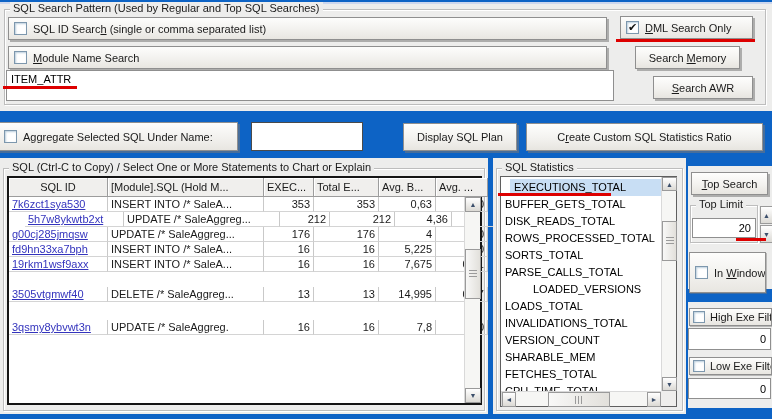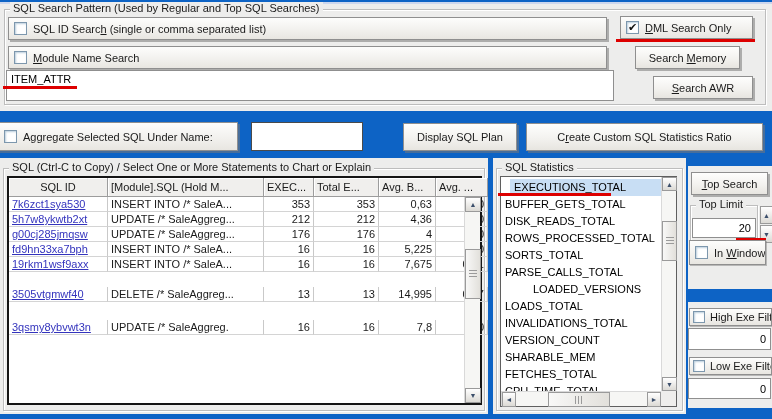--- a/index.html
+++ b/index.html
@@ -124,21 +124,21 @@
     </div>
 
     <div class="trow" style="top:19px;">
       <span class="td c0 link">7k6zct1sya530</span>
       <span class="td c1">INSERT INTO /* SaleA...</span>
       <span class="td c2 num">353</span>
       <span class="td c3 num">353</span>
       <span class="td c4 num">0,63</span>
       <span class="td c5 num">0</span>
     </div>
-    <div class="trow" style="top:34px;">
+    <div class="trow" style="top:34px;padding-left:16px;">
       <span class="td c0 link">5h7w8ykwtb2xt</span>
       <span class="td c1">UPDATE /* SaleAggreg...</span>
       <span class="td c2 num">212</span>
       <span class="td c3 num">212</span>
       <span class="td c4 num">4,36</span>
       <span class="td c5 num">0</span>
     </div>
     <div class="trow" style="top:49px;">
       <span class="td c0 link">g00cj285jmqsw</span>
       <span class="td c1">UPDATE /* SaleAggreg...</span>
@@ -251,21 +251,21 @@
   </div>
   <input class="tinput num" style="left: 692px; top: 218px; width: 64px; height: 20px; text-align: right;" value="20">
   <div class="spinbtn" style="left:760px;top:206px;width:13px;height:18px;">
       <span>▲</span>
     </div>
   <div class="spinbtn" style="left:760px;top:225px;width:13px;height:18px;">
       <span>▼</span>
     </div>
   <div class="redline" style="left:736px;top:238px;width:30px;"></div>
 
-  <div class="cbtn" style="left:689px;top:240px;width:77px;height:25px;box-shadow:1px 1px 0 rgba(120,120,120,.45);">
+  <div class="cbtn" style="left:689px;top:252px;width:77px;height:41px;box-shadow:1px 1px 0 rgba(120,120,120,.45);">
     <span class="cb"></span>
     <span>In <u>W</u>indow</span>
   </div>
 
   <div class="panel" style="left:688px;top:302px;width:84px;height:106px;"></div>
 
   <div class="cbtn" style="left:689px;top:308px;width:83px;height:18px;box-shadow:1px 1px 0 rgba(120,120,120,.45);">
     <span class="cb" style="width:12px;height:12px;flex:0 0 12px;margin:0 5px 0 3px;"></span>
     <span>High Exe Filter</span>
   </div>

